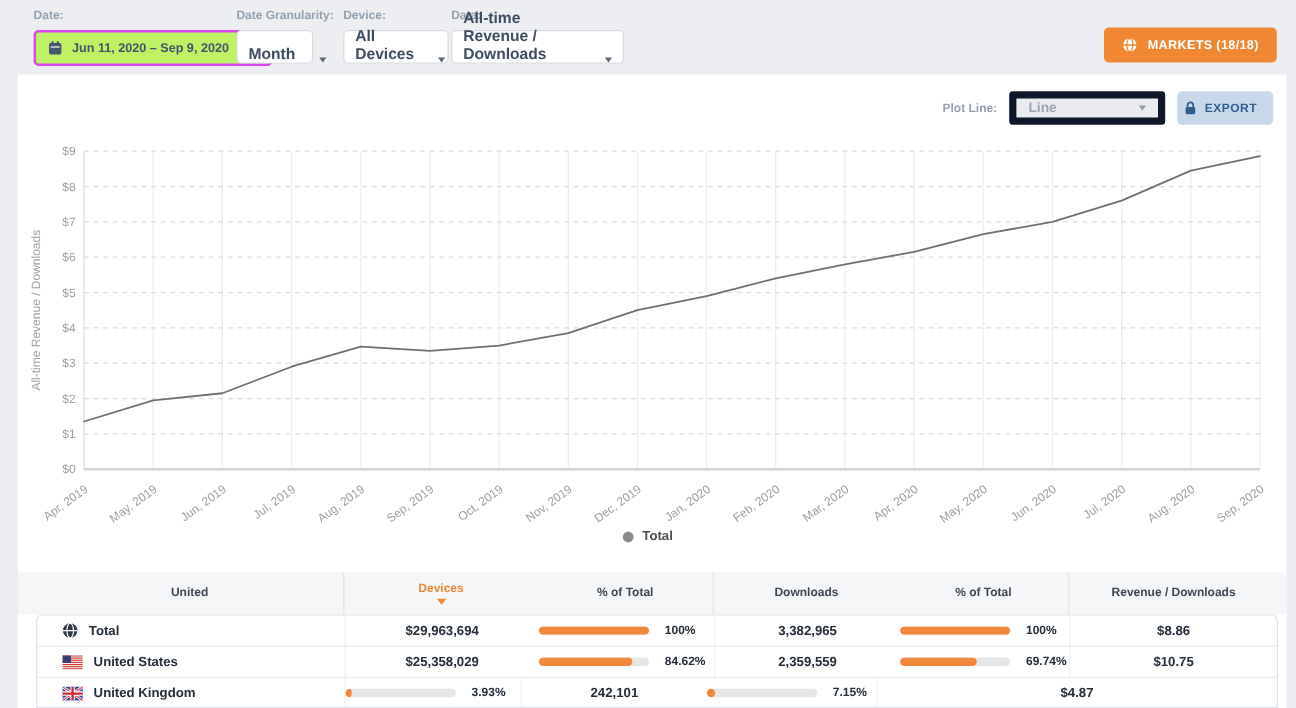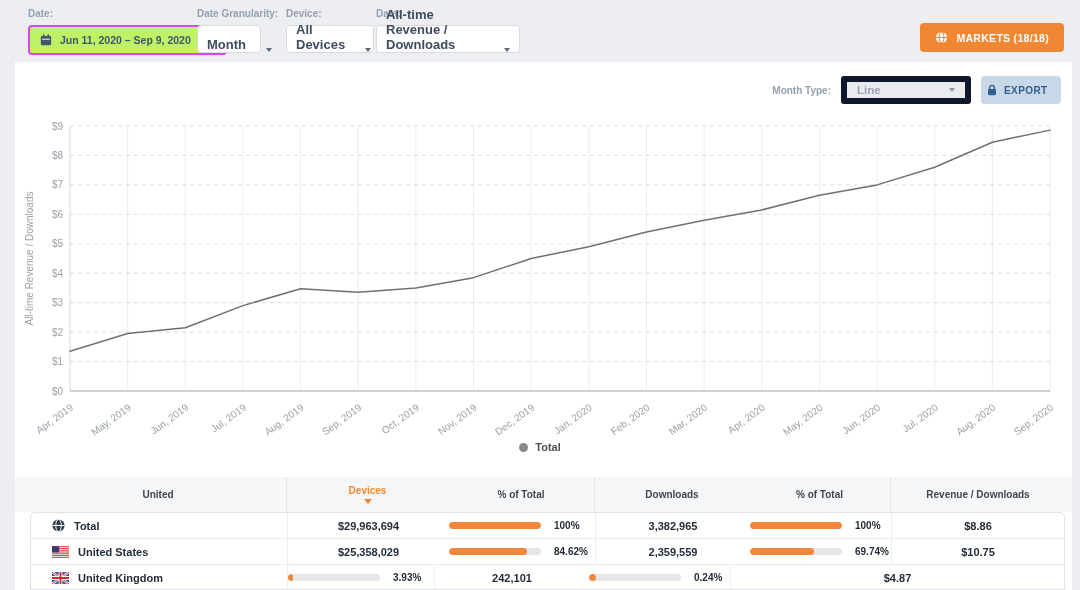--- a/index.html
+++ b/index.html
@@ -141,21 +141,21 @@
     <svg width="13" height="13" viewBox="0 0 16 16">
         <circle cx="8" cy="8" r="6.8" fill="#ffffff"></circle>
         <ellipse cx="8" cy="8" rx="3" ry="6.8" fill="none" stroke="#ef8733" stroke-width="1.3"></ellipse>
         <line x1="1.2" y1="8" x2="14.8" y2="8" stroke="#ef8733" stroke-width="1.3"></line>
       </svg>
   </span>
   <span>MARKETS (18/18)</span>
 </button>
 
 <div class="chart-controls">
-  <span class="plot-type-label">Month Type:</span>
+  <span class="plot-type-label">Plot Line:</span>
   <div class="plot-select">
     <span>Line</span>
     <span class="caret"></span>
   </div>
   <button class="export-btn">
     <span style="display:flex;">
       <svg width="10" height="12" viewBox="0 0 12 14">
           <path d="M3.2 6.4V4.2a2.8 2.8 0 0 1 5.6 0v2.2" fill="none" stroke="#2e5f8f" stroke-width="1.7"></path>
           <rect x="1.2" y="5.9" width="9.6" height="7.3" rx="1.4" fill="#2e5f8f"></rect>
         </svg>
@@ -328,17 +328,17 @@
       <span class="bar">
           <span class="fill" style="width: 3.93%; background: rgb(240, 135, 58);"></span>
         </span>
       <span class="plabel">3.93%</span>
     </div>
     <div class="cell c-dl">242,101</div>
     <div class="cell c-pct2">
       <span class="bar">
           <span class="fill" style="width: 7.15%; background: rgb(240, 135, 58);"></span>
         </span>
-      <span class="plabel">0.24%</span>
+      <span class="plabel">7.15%</span>
     </div>
     <div class="cell c-rpd">$4.87</div>
   </div>
 </div>
 
 </body></html>

